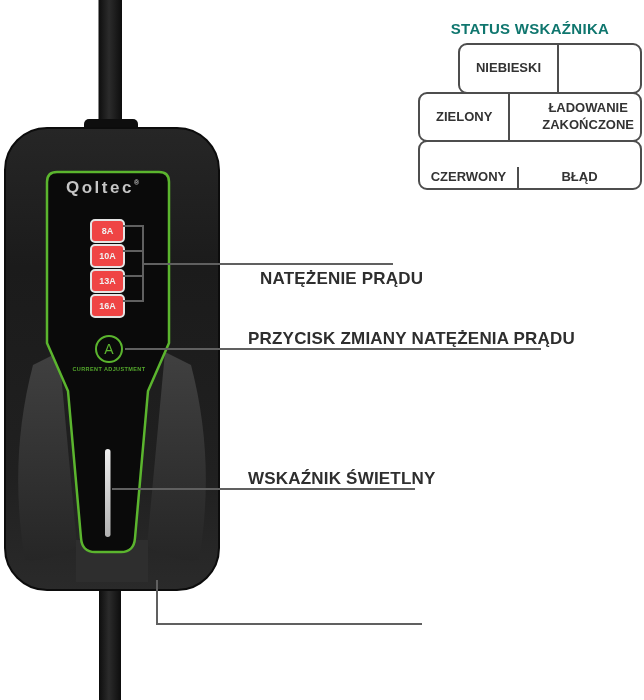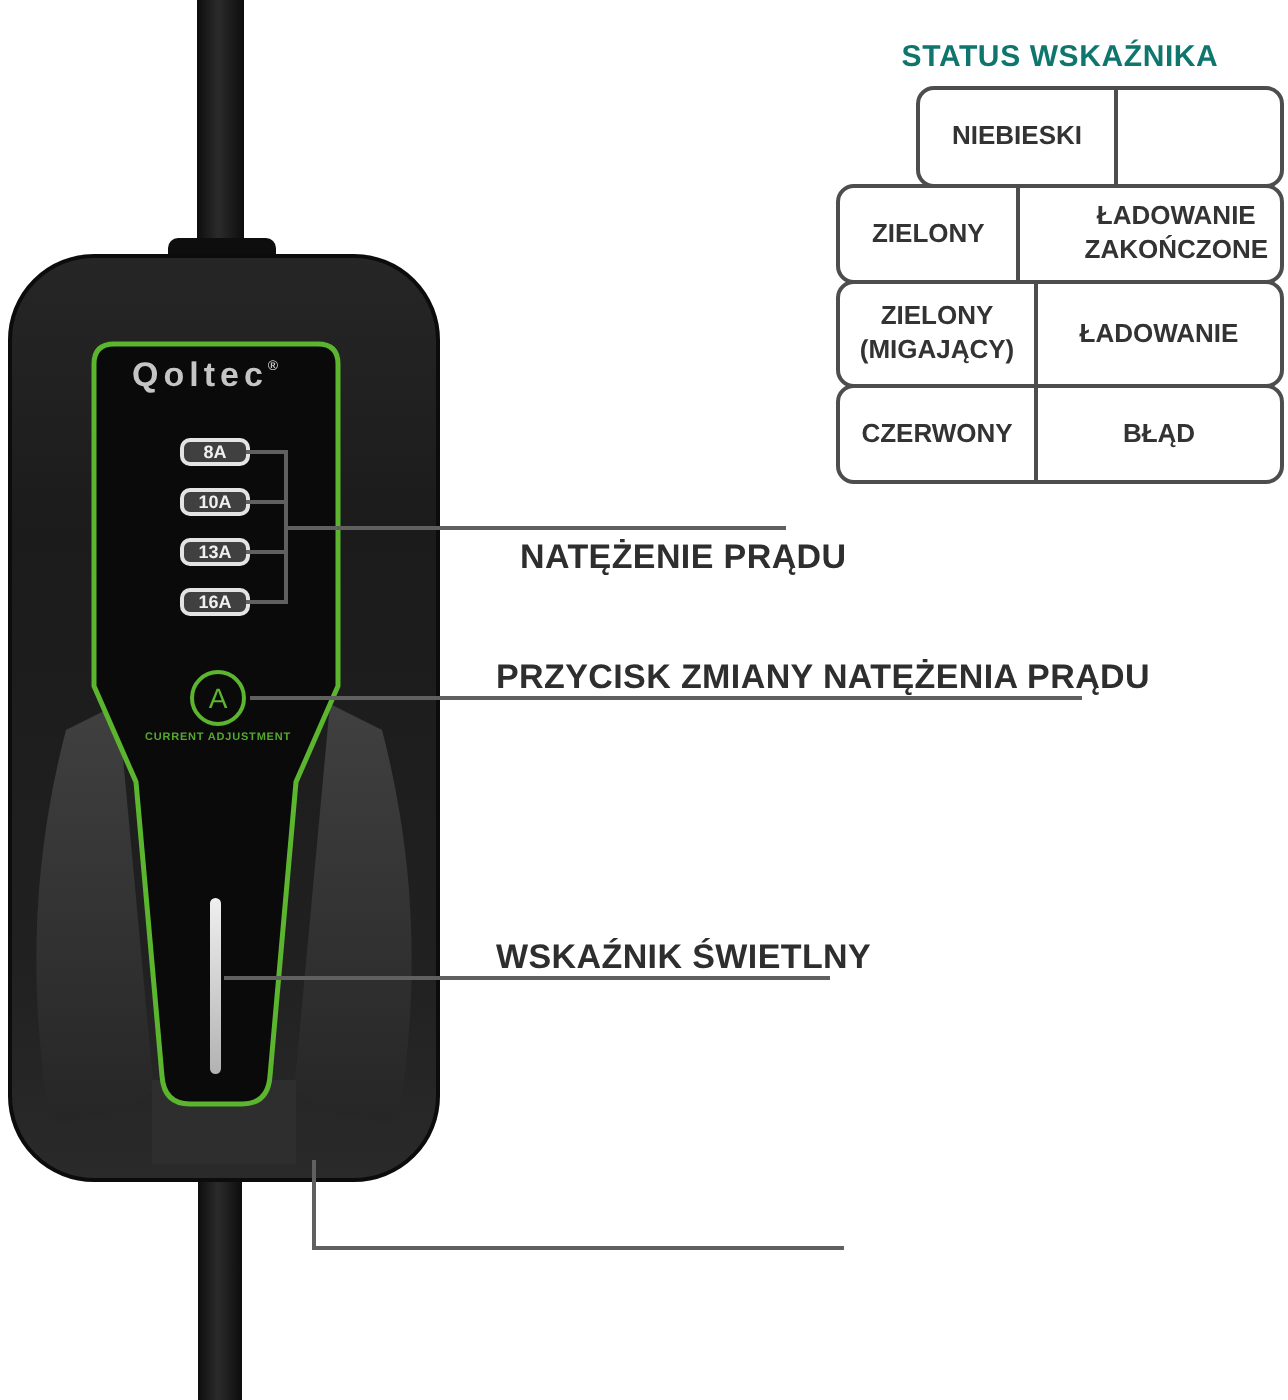--- a/index.html
+++ b/index.html
@@ -48,21 +48,21 @@
   .trow {
     display: flex;
     border: 2px solid #4d4d4d;
     border-radius: 9px;
     background: #ffffff;
   }
   .trow + .trow { margin-top: -2px; }
   .trow.r1 { height: 51px; margin-left: 40px; }
   .trow.r2 { height: 50px; gap: 26px; }
   .trow.r3 { height: 54px; }
-  .trow.r4 { height: 50px; }
+  .trow.r4 { height: 50px; align-items: flex-end; }
   .tcell {
     display: flex;
     align-items: center;
     justify-content: center;
     text-align: center;
     font-size: 13px;
     font-weight: 600;
     color: #333333;
     line-height: 1.3;
     padding: 2px 6px;
@@ -81,30 +81,30 @@
     white-space: nowrap;
   }
   .brand sup {
     font-size: 7px;
     letter-spacing: 0;
     vertical-align: 8px;
   }
   .pill {
     position: absolute;
     left: 90px;
-    width: 35px; height: 14px;
+    width: 35px; height: 24px;
     border: 2px solid #e4e4e4;
     border-radius: 5px;
     color: #f0f0f0;
     font-size: 9px;
     font-weight: 700;
     display: flex;
     align-items: center;
     justify-content: center;
-    background: #404040;
+    background: #ef4444;
   }
   .pill.p1 { top: 219px; }
   .pill.p2 { top: 244px; }
   .pill.p3 { top: 269px; }
   .pill.p4 { top: 294px; }
   .adjust-btn {
     position: absolute;
     left: 95px; top: 335px;
     width: 28px; height: 28px;
     border: 2px solid #5bb52e;
@@ -202,23 +202,19 @@
   <div class="table-title">STATUS WSKAŹNIKA</div>
 
   <div class="status-table">
     <div class="trow r1">
       <div class="tcell left">NIEBIESKI</div>
     </div>
     <div class="trow r2">
       <div class="tcell left">ZIELONY</div>
       <div class="tcell right">ŁADOWANIE ZAKOŃCZONE</div>
     </div>
-    <div class="trow r3">
-      <div class="tcell left">ZIELONY (MIGAJĄCY)</div>
-      <div class="tcell right">ŁADOWANIE</div>
-    </div>
     <div class="trow r4">
       <div class="tcell left">CZERWONY</div>
       <div class="tcell right">BŁĄD</div>
     </div>
   </div>
 
 </div>
 
 </body></html>

